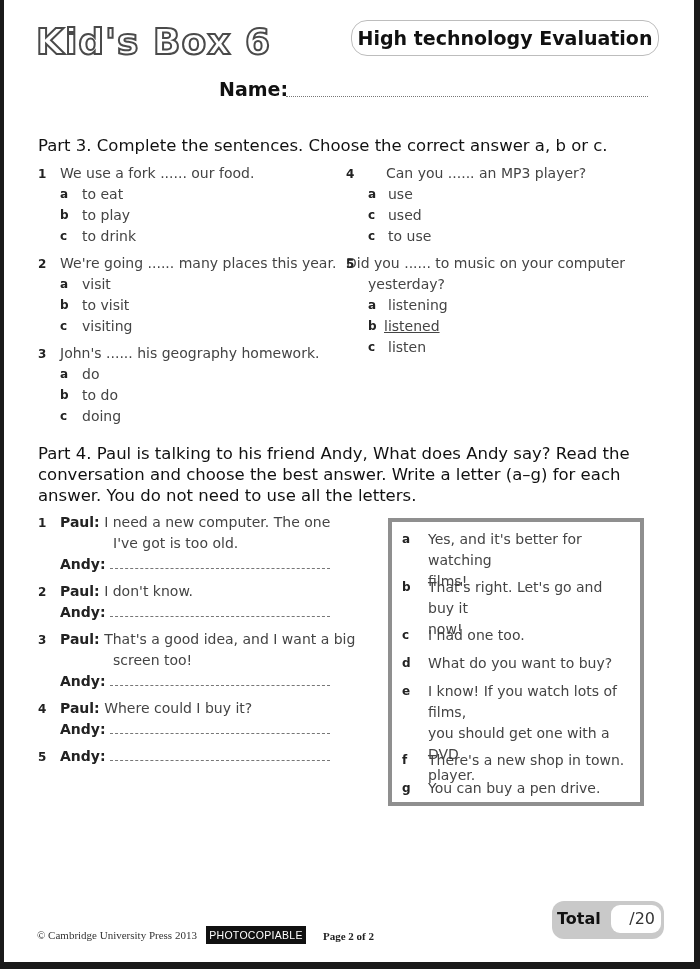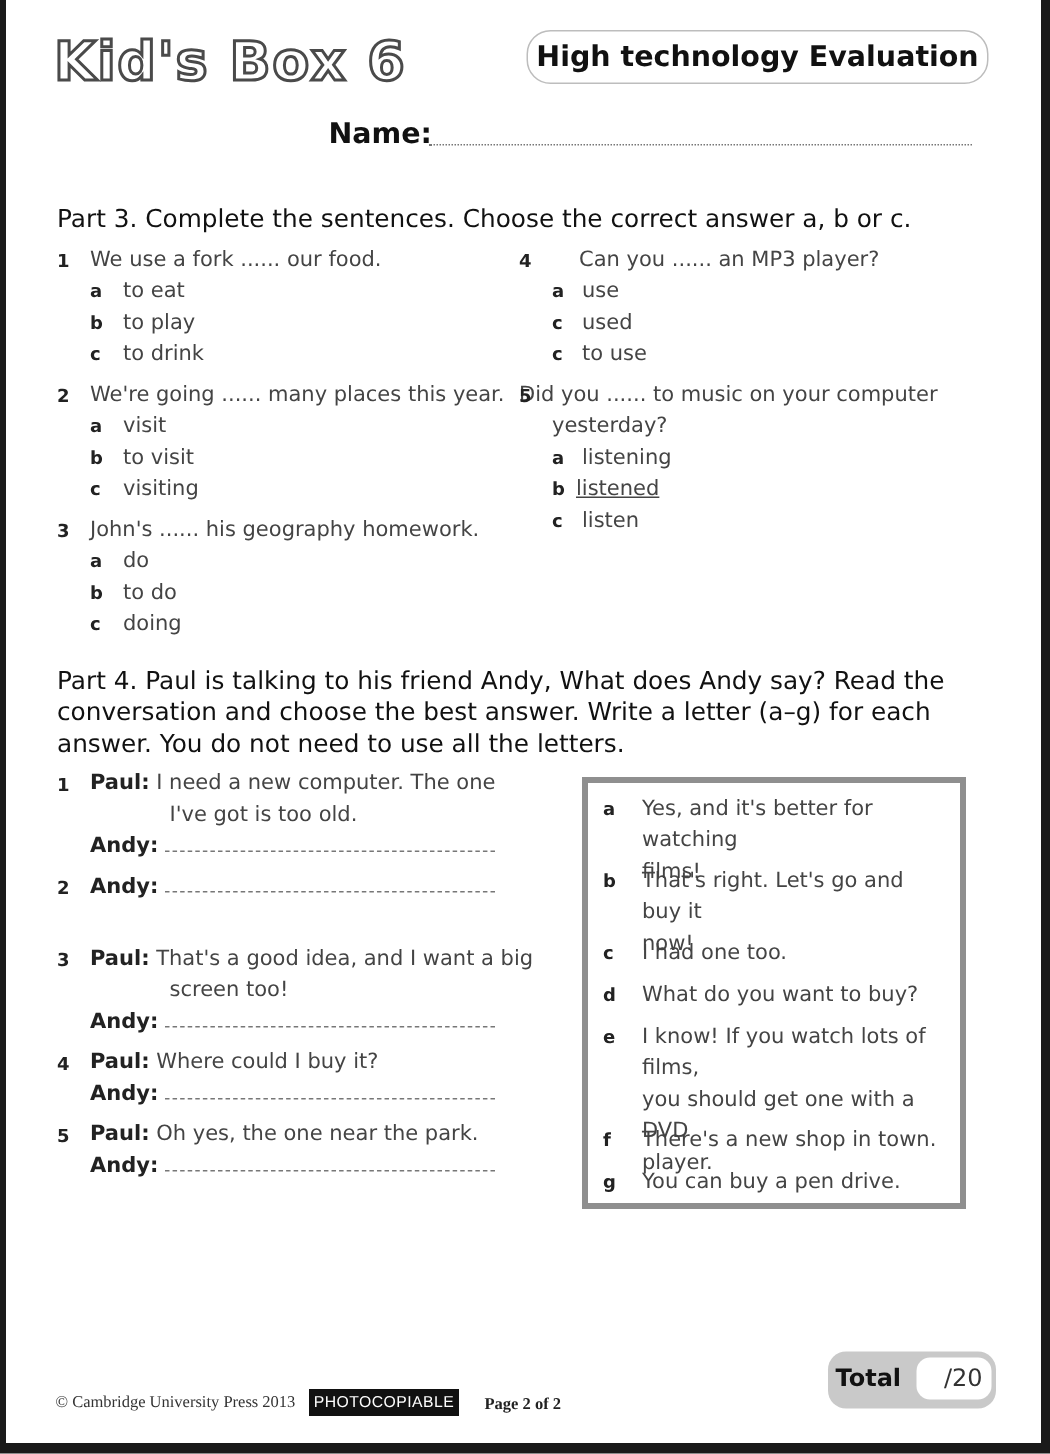--- a/index.html
+++ b/index.html
@@ -112,39 +112,39 @@
 
   <div class="abs q" style="left:34px; top:512px; width:320px;">
     <span class="num" style="left:0; top:1px;">1</span>
     <div style="margin-left:22px;"><span class="bold-speaker">Paul:</span> <span>I need a new computer. The one</span></div>
     <div style="margin-left:75px;">I've got is too old.</div>
     <div style="margin-left:22px;"><span class="bold-speaker">Andy:</span><span class="dash-line"></span></div>
   </div>
 
   <div class="abs q" style="left:34px; top:581px; width:320px;">
     <span class="num" style="left:0; top:1px;">2</span>
+    <div style="margin-left:22px;"><span class="bold-speaker">Paul:</span> <span>I don't know.</span></div>
     <div style="margin-left:22px;"><span class="bold-speaker">Andy:</span><span class="dash-line"></span></div>
   </div>
 
   <div class="abs q" style="left:34px; top:629px; width:320px;">
     <span class="num" style="left:0; top:1px;">3</span>
     <div style="margin-left:22px;"><span class="bold-speaker">Paul:</span> <span>That's a good idea, and I want a big</span></div>
     <div style="margin-left:75px;">screen too!</div>
     <div style="margin-left:22px;"><span class="bold-speaker">Andy:</span><span class="dash-line"></span></div>
   </div>
 
   <div class="abs q" style="left:34px; top:698px; width:320px;">
     <span class="num" style="left:0; top:1px;">4</span>
     <div style="margin-left:22px;"><span class="bold-speaker">Paul:</span> <span>Where could I buy it?</span></div>
     <div style="margin-left:22px;"><span class="bold-speaker">Andy:</span><span class="dash-line"></span></div>
   </div>
 
   <div class="abs q" style="left:34px; top:746px; width:320px;">
     <span class="num" style="left:0; top:1px;">5</span>
-    <div style="margin-left:22px;"><span class="bold-speaker">Paul:</span> <span>Oh yes, the one near the park.</span></div>
     <div style="margin-left:22px;"><span class="bold-speaker">Andy:</span><span class="dash-line"></span></div>
   </div>
 
   <div class="abs answer-box">
     <div class="box-item" style="top:7px;">
       <span class="bl">a</span>
       <span class="bt">Yes, and it's better for watching</span>
       <span class="bt">films!</span>
     </div>
     <div class="box-item" style="top:55px;">

